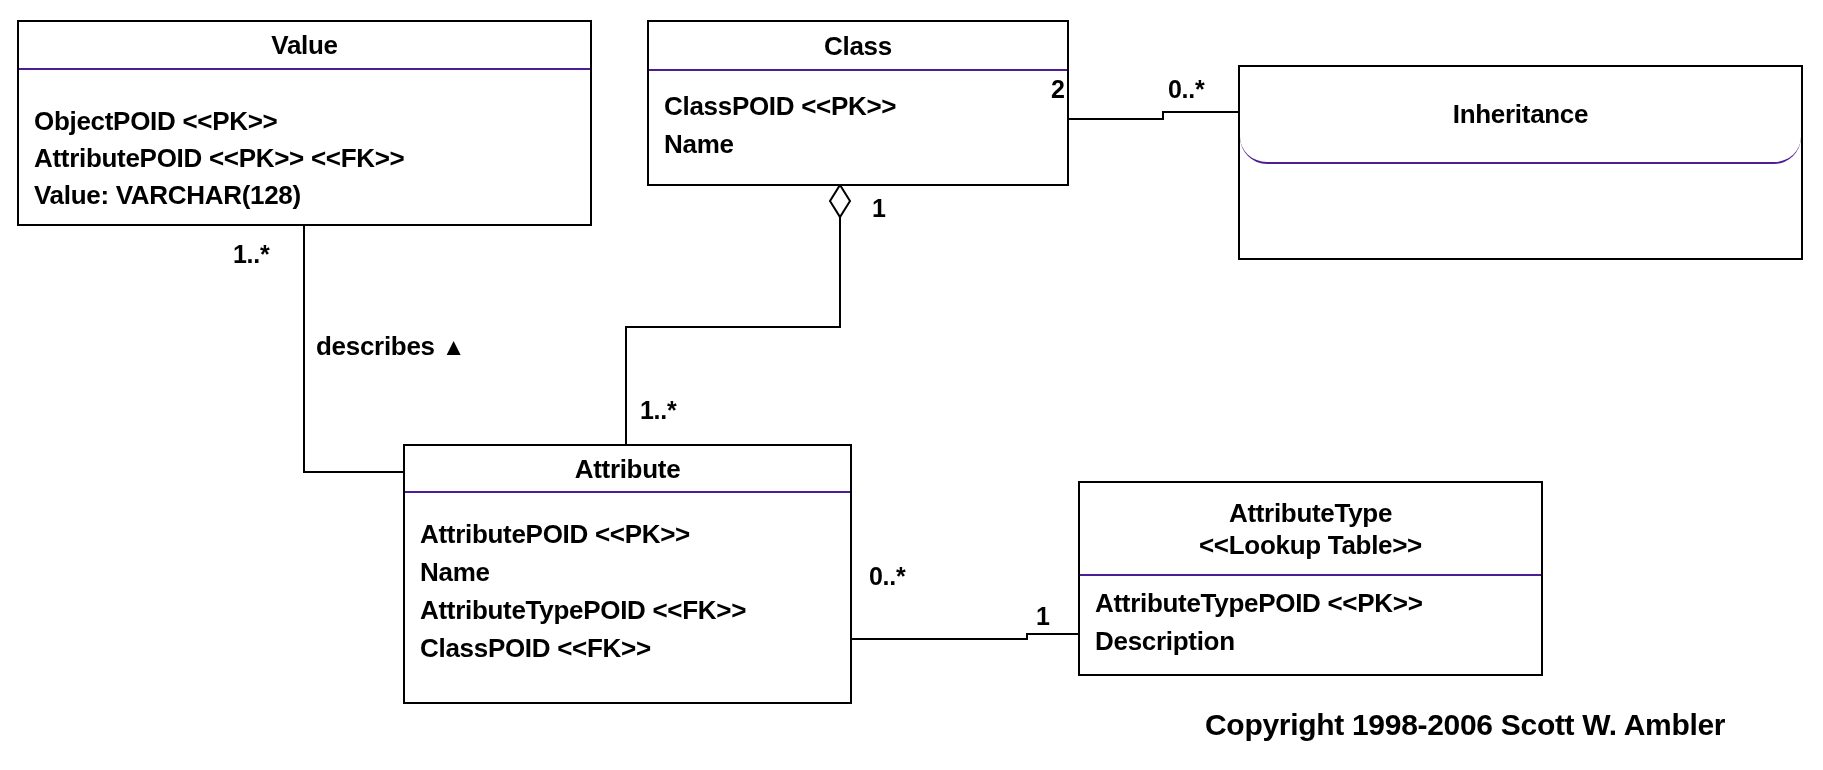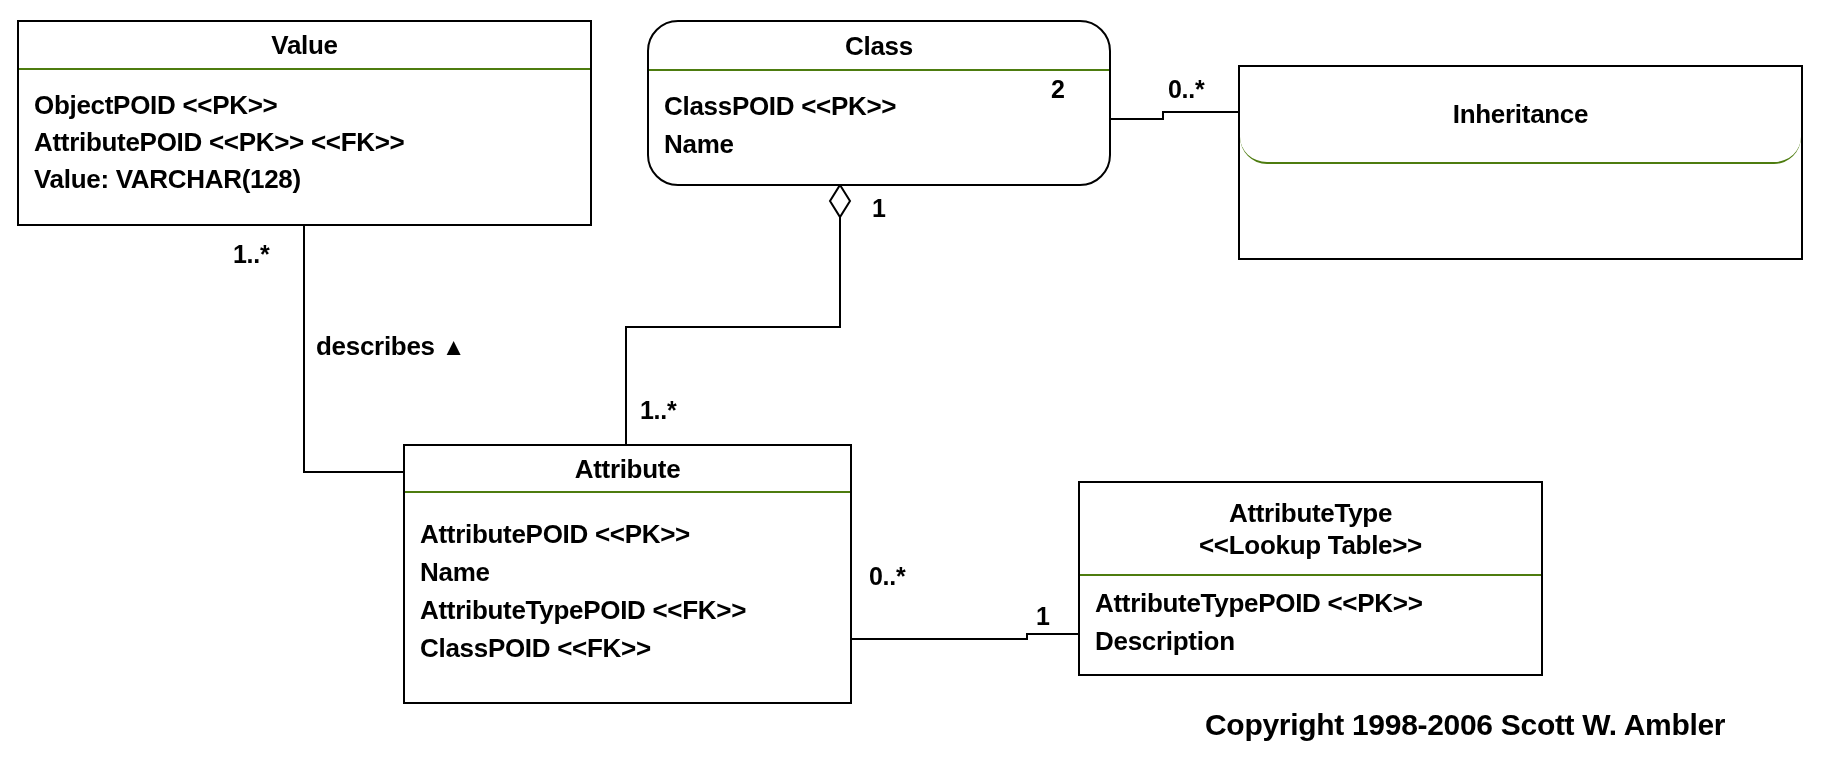--- a/index.html
+++ b/index.html
@@ -14,21 +14,21 @@
   }
   .wires { position:absolute; left:0; top:0; width:1823px; height:770px; }
   .tbl {
     position:absolute;
     border:2px solid #000;
     background:#fff;
     box-sizing:border-box;
   }
   .tbl-title {
     box-sizing:border-box;
-    border-bottom:2px solid #4d7c0f;
+    border-bottom:2px solid #4c1d95;
     display:flex; flex-direction:column;
     justify-content:center; align-items:center;
     text-align:right;
     font-size:26px; line-height:34px;
     letter-spacing:-0.3px;
     white-space:nowrap;
   }
   .tbl-body {
     box-sizing:border-box;
     padding-left:15px;
@@ -62,27 +62,27 @@
     <polyline points="304,226 304,472 403,472" fill="none" stroke="#000" stroke-width="2"></polyline>
     <polyline points="852,639 1027,639 1027,634 1078,634" fill="none" stroke="#000" stroke-width="2"></polyline>
     <polygon points="840,185 850,201 840,217 830,201" fill="#ffffff" stroke="#000" stroke-width="2"></polygon>
   </svg>
 
   <div class="tbl" style="left:17px; top:20px; width:575px; height:206px;">
     <div class="tbl-title" style="height:48px;">
       <span>Value</span>
     </div>
     <div class="tbl-body" style="padding-top:17px; line-height:37px;">
-      <div class="row" style="line-height:37px;">ObjectPOID &lt;&lt;PK&gt;&gt;</div>
+      <div class="row" style="line-height:37px;margin-top:16px;">ObjectPOID &lt;&lt;PK&gt;&gt;</div>
       <div class="row" style="line-height:37px;">AttributePOID &lt;&lt;PK&gt;&gt; &lt;&lt;FK&gt;&gt;</div>
       <div class="row" style="line-height:37px;">Value: VARCHAR(128)</div>
     </div>
   </div>
 
-  <div class="tbl" style="left:647px; top:20px; width:464px; height:166px;border-radius:31px;">
+  <div class="tbl" style="left:647px; top:20px; width:422px; height:166px;">
     <div class="tbl-title" style="height:49px;">
       <span>Class</span>
     </div>
     <div class="tbl-body" style="padding-top:16px;">
       <div class="row">ClassPOID &lt;&lt;PK&gt;&gt;</div>
       <div class="row">Name</div>
     </div>
   </div>
 
   <div class="tbl" style="left:1238px; top:65px; width:565px; height:195px;">

